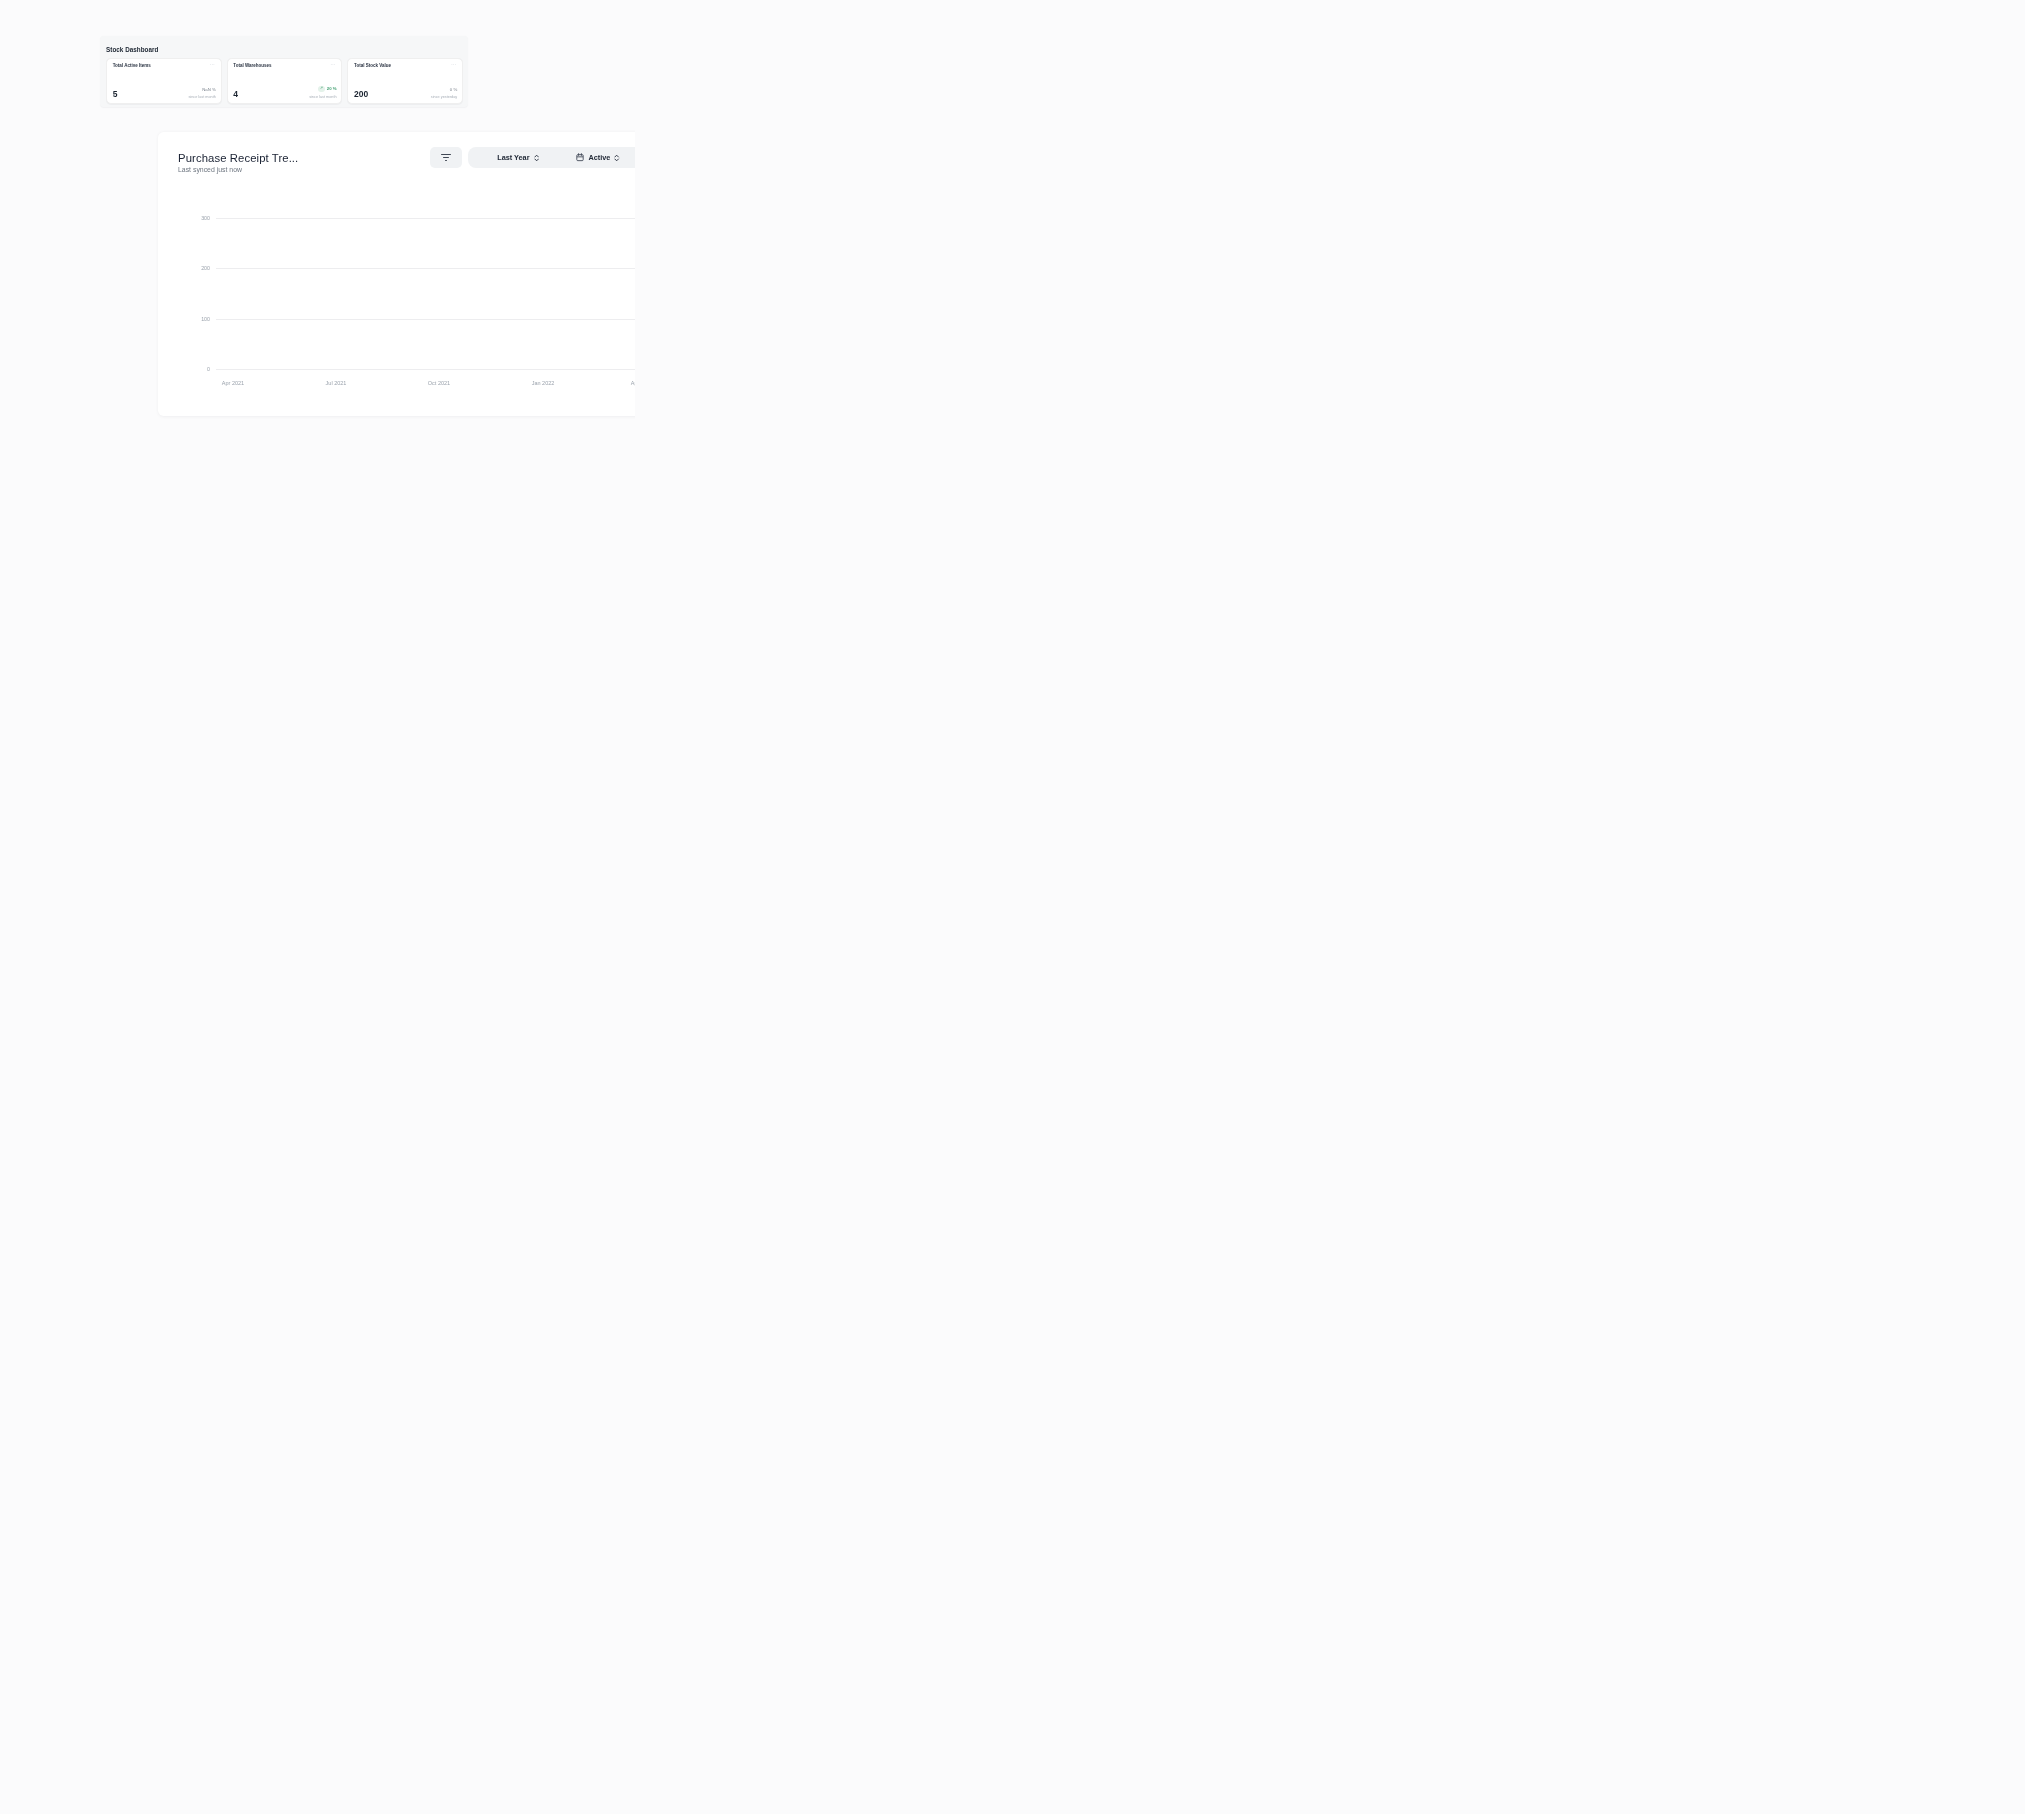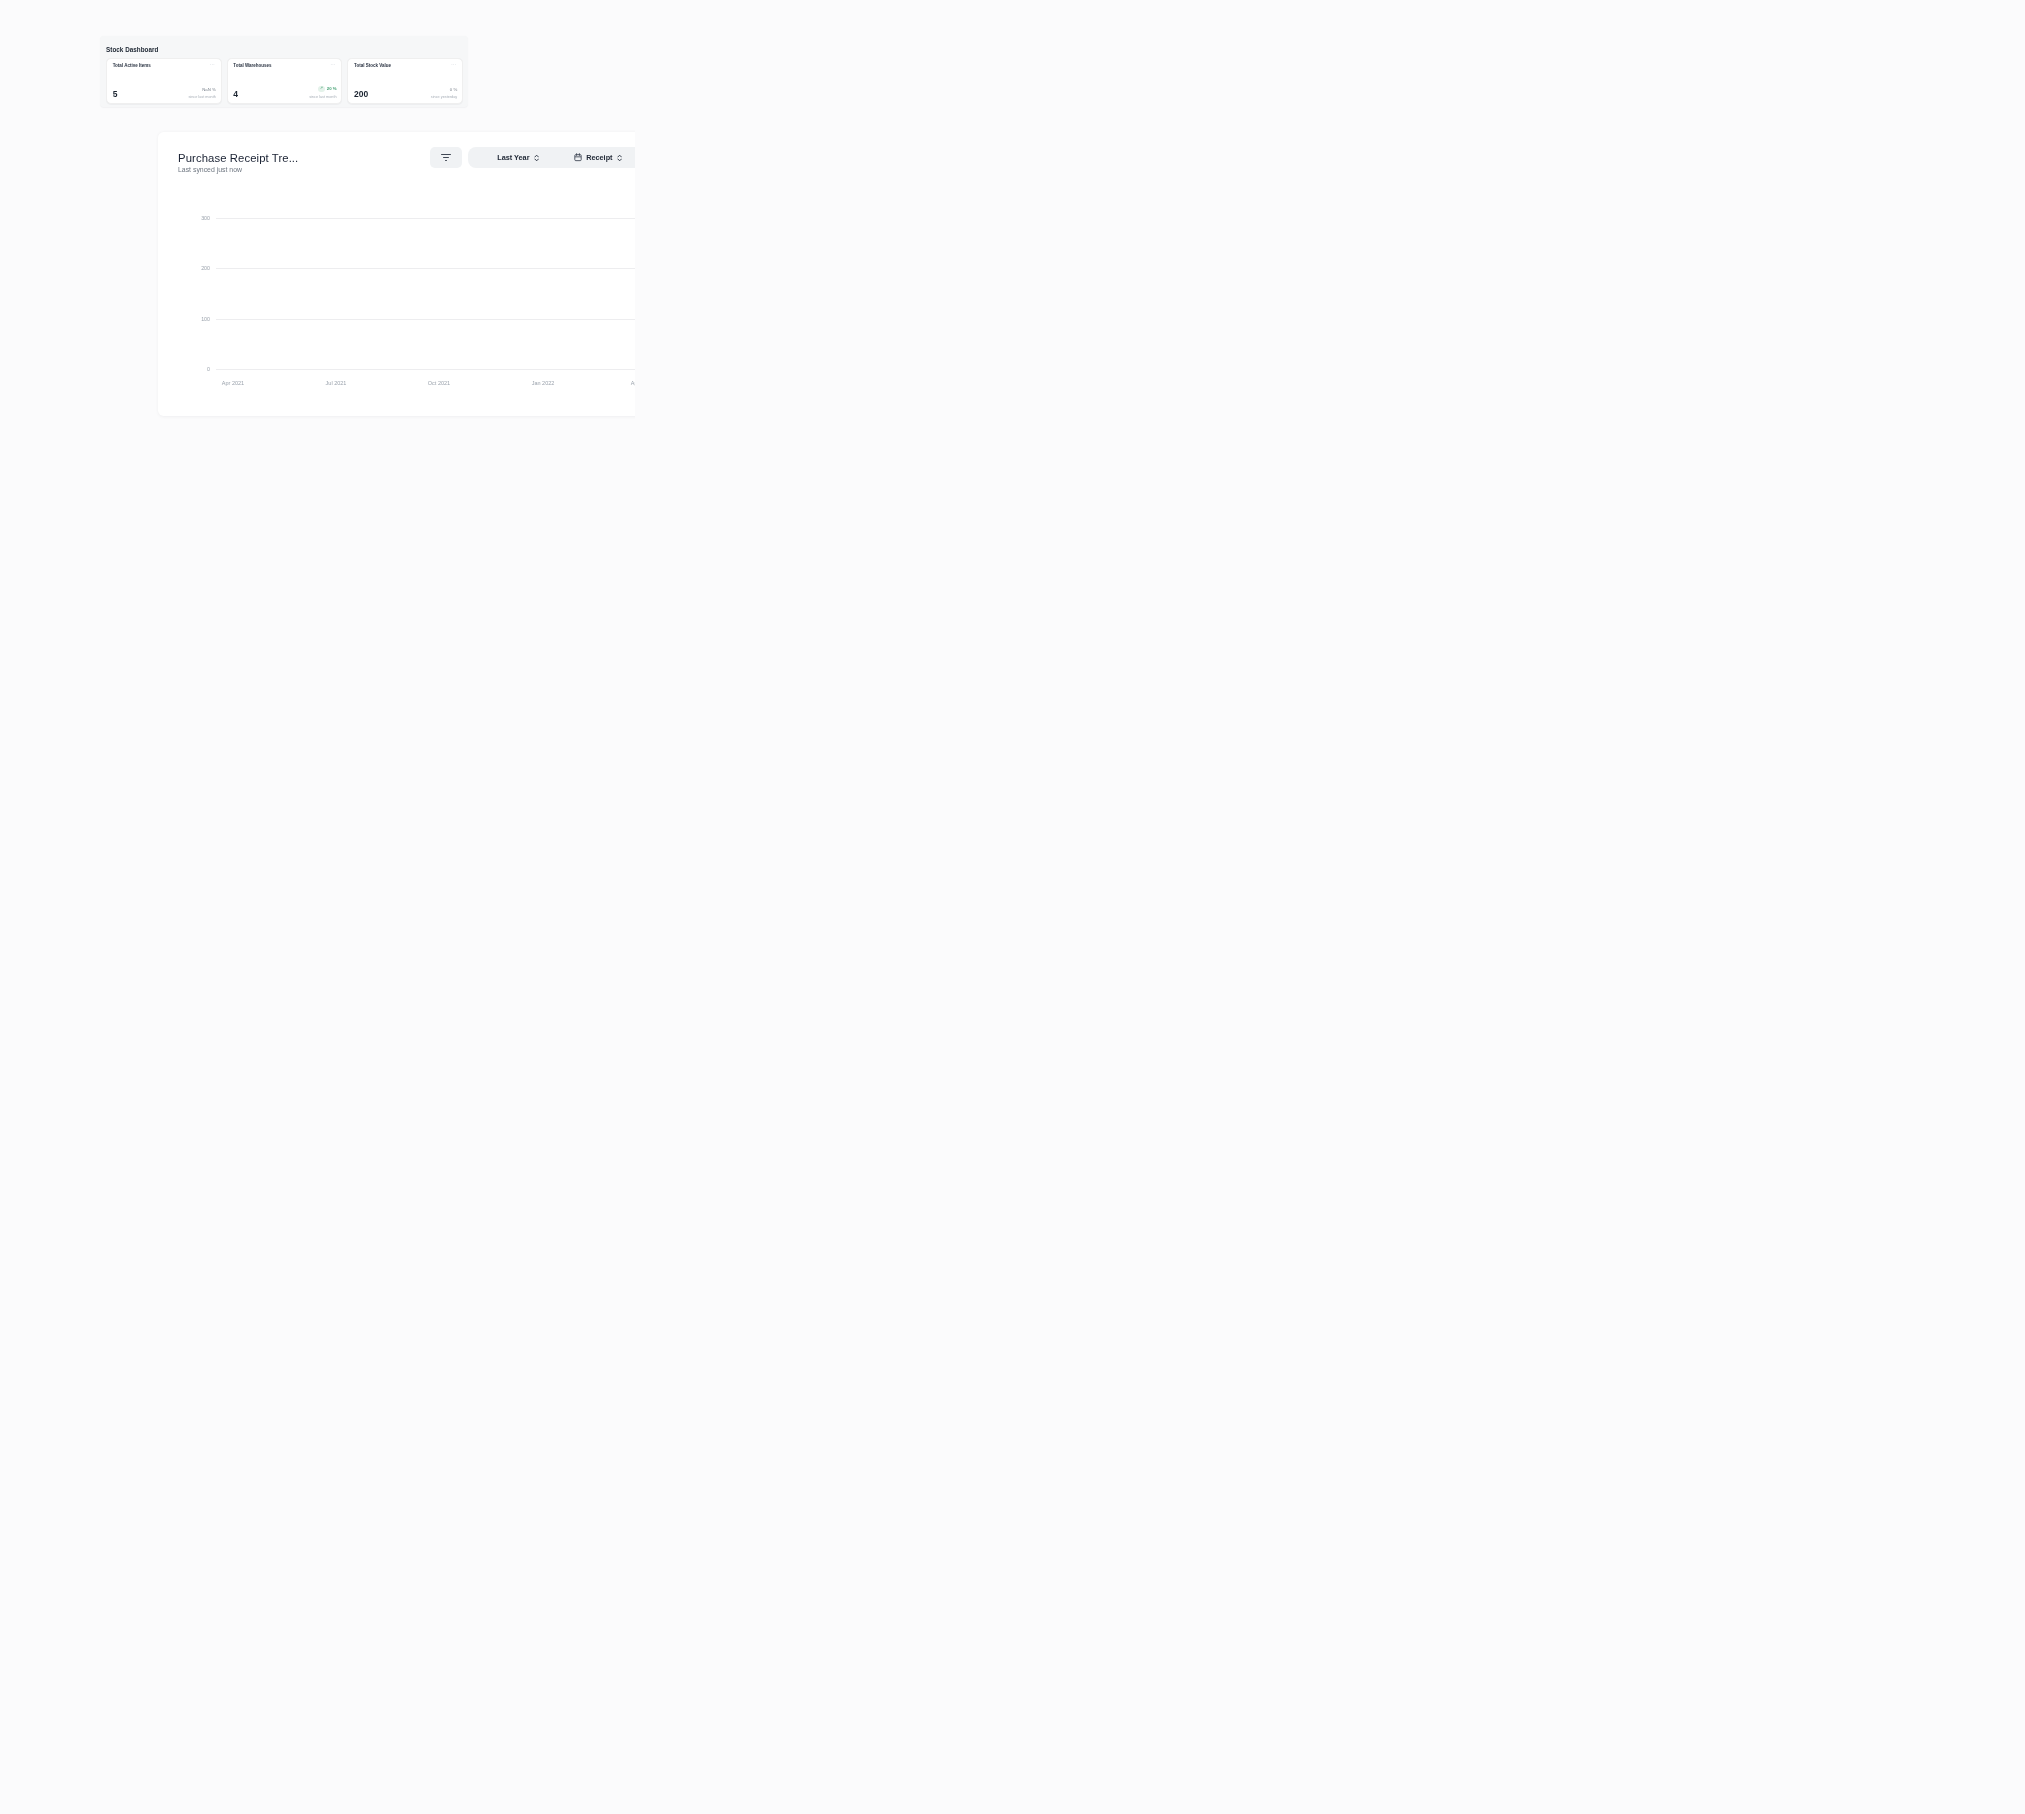--- a/index.html
+++ b/index.html
@@ -216,21 +216,21 @@
       </svg>
     </button>
 
     <button class="ctrl-btn btn-granularity">
       <svg class="icon-svg" width="8" height="8.5" viewBox="0 0 20 21">
         <rect x="2" y="4" width="16" height="15" rx="2.5" fill="none" stroke="#3f4754" stroke-width="2.2"></rect>
         <line x1="6.5" y1="1.5" x2="6.5" y2="6" stroke="#3f4754" stroke-width="2.2" stroke-linecap="round"></line>
         <line x1="13.5" y1="1.5" x2="13.5" y2="6" stroke="#3f4754" stroke-width="2.2" stroke-linecap="round"></line>
         <line x1="2.5" y1="9.5" x2="17.5" y2="9.5" stroke="#3f4754" stroke-width="2.2"></line>
       </svg>
-      <span>Receipt</span>
+      <span>Active</span>
       <svg class="icon-svg" width="5.3" height="8" viewBox="0 0 13 20">
         <path d="M2 7.5 L6.5 3 L11 7.5" fill="none" stroke="#2c3442" stroke-width="2.4" stroke-linecap="round" stroke-linejoin="round"></path>
         <path d="M2 12.5 L6.5 17 L11 12.5" fill="none" stroke="#2c3442" stroke-width="2.4" stroke-linecap="round" stroke-linejoin="round"></path>
       </svg>
     </button>
 
     <div class="plot">
         <div class="gridline" style="top: 86px;"></div>
         <div class="ytick" style="top: 86px;">300</div>
         <div class="gridline" style="top: 136px;"></div>

